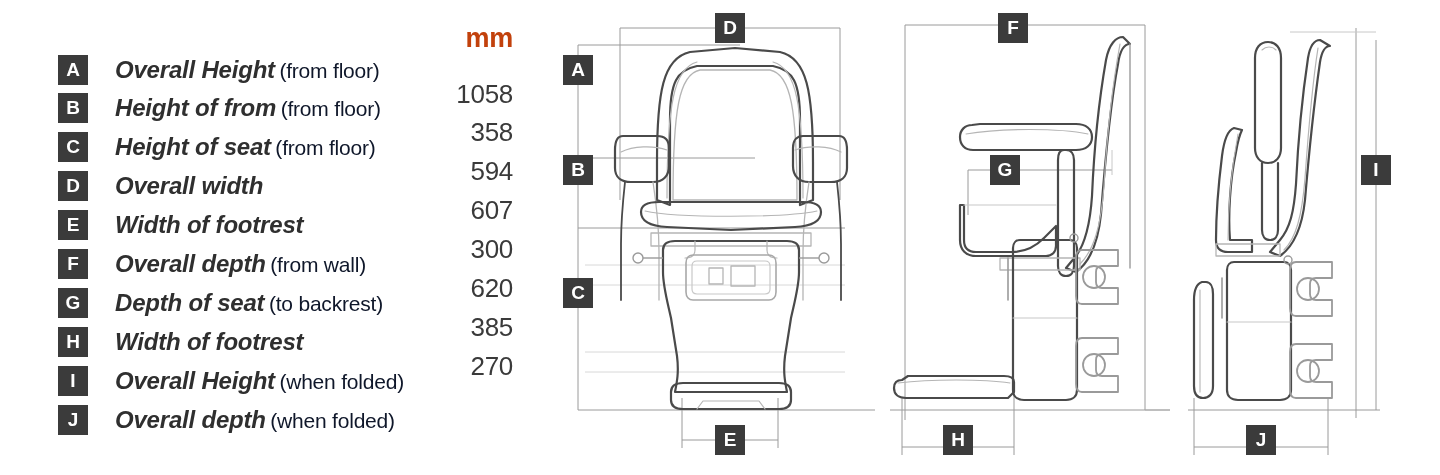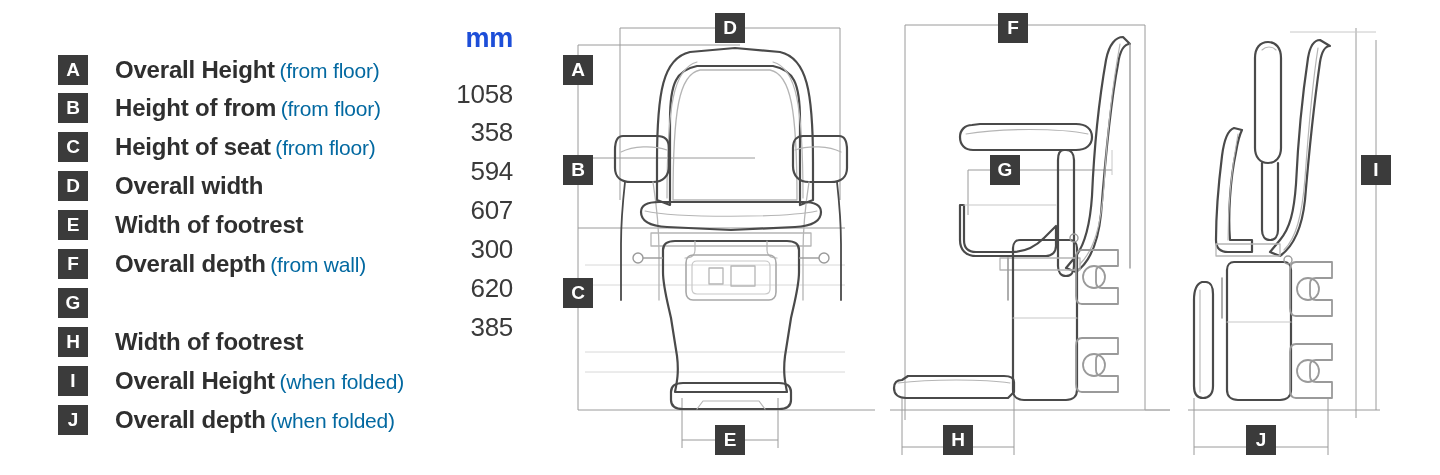--- a/index.html
+++ b/index.html
@@ -20,21 +20,21 @@
     left: 0; top: 0;
     width: 540px; height: 475px;
   }
   .unit-header {
     position: absolute;
     left: 380px; top: 23px;
     width: 133px;
     text-align: right;
     font-size: 27px;
     font-weight: bold;
-    color: #1d4ed8;
+    color: #c2410c;
     letter-spacing: -0.3px;
   }
   .spec-row {
     position: absolute;
     left: 0;
     width: 540px;
     height: 39px;
   }
   .badge {
     position: absolute;
@@ -55,25 +55,26 @@
     top: 0px;
     height: 36px;
     line-height: 36px;
     white-space: nowrap;
   }
   .label-main {
     font-size: 24px;
     font-weight: bold;
     color: #2f2f2f;
     letter-spacing: -0.2px;
+    font-style: italic;
   }
   .label-sub {
     font-size: 21px;
     font-weight: normal;
-    color: #0369a1;
+    color: #0f172a;
     letter-spacing: -0.2px;
   }
   .value {
     position: absolute;
     left: 380px;
     top: 0px;
     width: 133px;
     height: 36px;
     line-height: 36px;
     text-align: right;
@@ -163,29 +164,34 @@
     <div class="badge">F</div>
     <div class="label-wrap">
       <span class="label-main">Overall depth</span>
       <span class="label-sub">(from wall)</span>
     </div>
     <div class="value">620</div>
   </div>
 
   <div class="spec-row" style="top:285px">
     <div class="badge">G</div>
+    <div class="label-wrap">
+      <span class="label-main">Depth of seat</span>
+      <span class="label-sub">(to backrest)</span>
+    </div>
     <div class="value">385</div>
   </div>
 
   <div class="spec-row" style="top:324px">
     <div class="badge">H</div>
     <div class="label-wrap">
       <span class="label-main">Width of footrest</span>
       <span class="label-sub"></span>
     </div>
+    <div class="value">270</div>
   </div>
 
   <div class="spec-row" style="top:363px">
     <div class="badge">I</div>
     <div class="label-wrap">
       <span class="label-main">Overall Height</span>
       <span class="label-sub">(when folded)</span>
     </div>
   </div>
 

